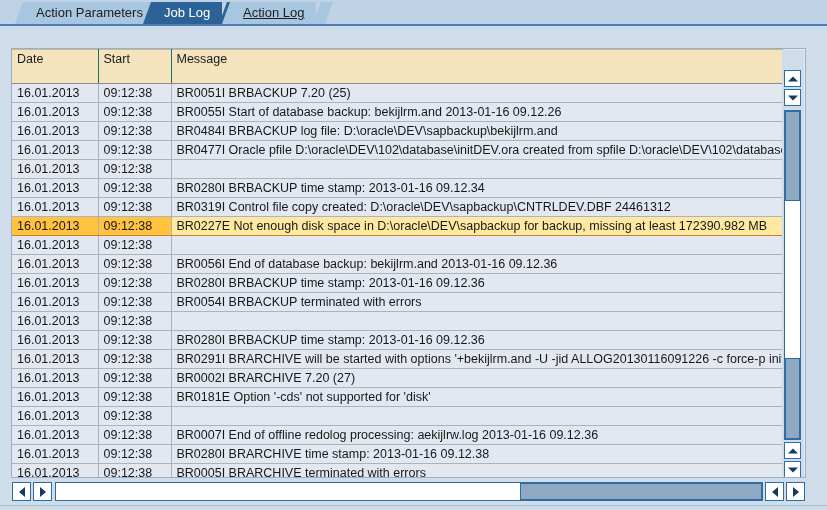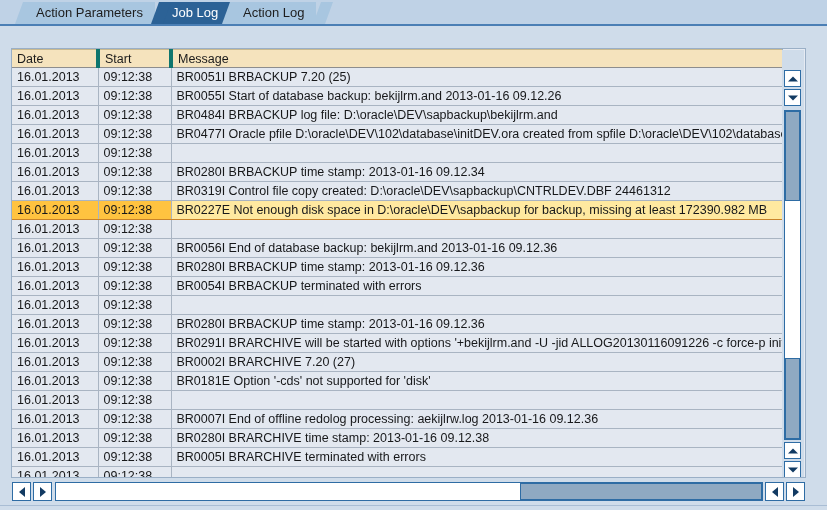--- a/index.html
+++ b/index.html
@@ -92,27 +92,27 @@
     font-size: 12.5px;
     color: #17181a;
   }
   table.grid col.c-date { width: 86px; }
   table.grid col.c-time { width: 73px; }
   table.grid col.c-msg  { width: 1241px; }
 
   table.grid th {
     height: 17px;
     background: #f5e3bd;
-    border-right: 4px solid #0f766e;
+    border-right: 1px solid #0f766e;
     border-bottom: 1px solid #8d8d8d;
     border-top: 1px solid #c9b98f;
     text-align: left;
     font-weight: normal;
     font-size: 12.5px;
-    padding: 0 0 0 5px;
+    padding: 0 0 16px 5px;
     color: #1a1a1a;
     white-space: nowrap;
     overflow: hidden;
   }
   table.grid td {
     height: 18px;
     background: #e3e8f0;
     border-right: 1px solid #a9b4c2;
     border-bottom: 1px solid #a9b4c2;
     padding: 0 0 0 5px;
@@ -249,26 +249,26 @@
 <body>
 
 <div id="app">
 
   <div class="tabstrip">
     <div class="tab inactive" id="tab0" style="left:24px;">
       <span class="skew-l"></span>
       <span class="skew-r"></span>
       <span style="position:relative;">Action Parameters</span>
     </div>
-    <div class="tab active" id="tab1" style="left:160px;">
+    <div class="tab active" id="tab1" style="left:152px;">
       <span class="skew-l"></span>
       <span class="skew-r"></span>
       <span style="position:relative;">Job Log</span>
     </div>
-    <div class="tab inactive" id="tab2" style="left:231px;">
+    <div class="tab inactive" id="tab2" style="left:231px;text-decoration:underline;">
       <span class="skew-l"></span>
       <span class="skew-r"></span>
       <span style="position:relative;">Action Log</span>
     </div>
   </div>
 
   <div class="panel">
 
     <div class="gridframe">
       <div class="gridviewport">

